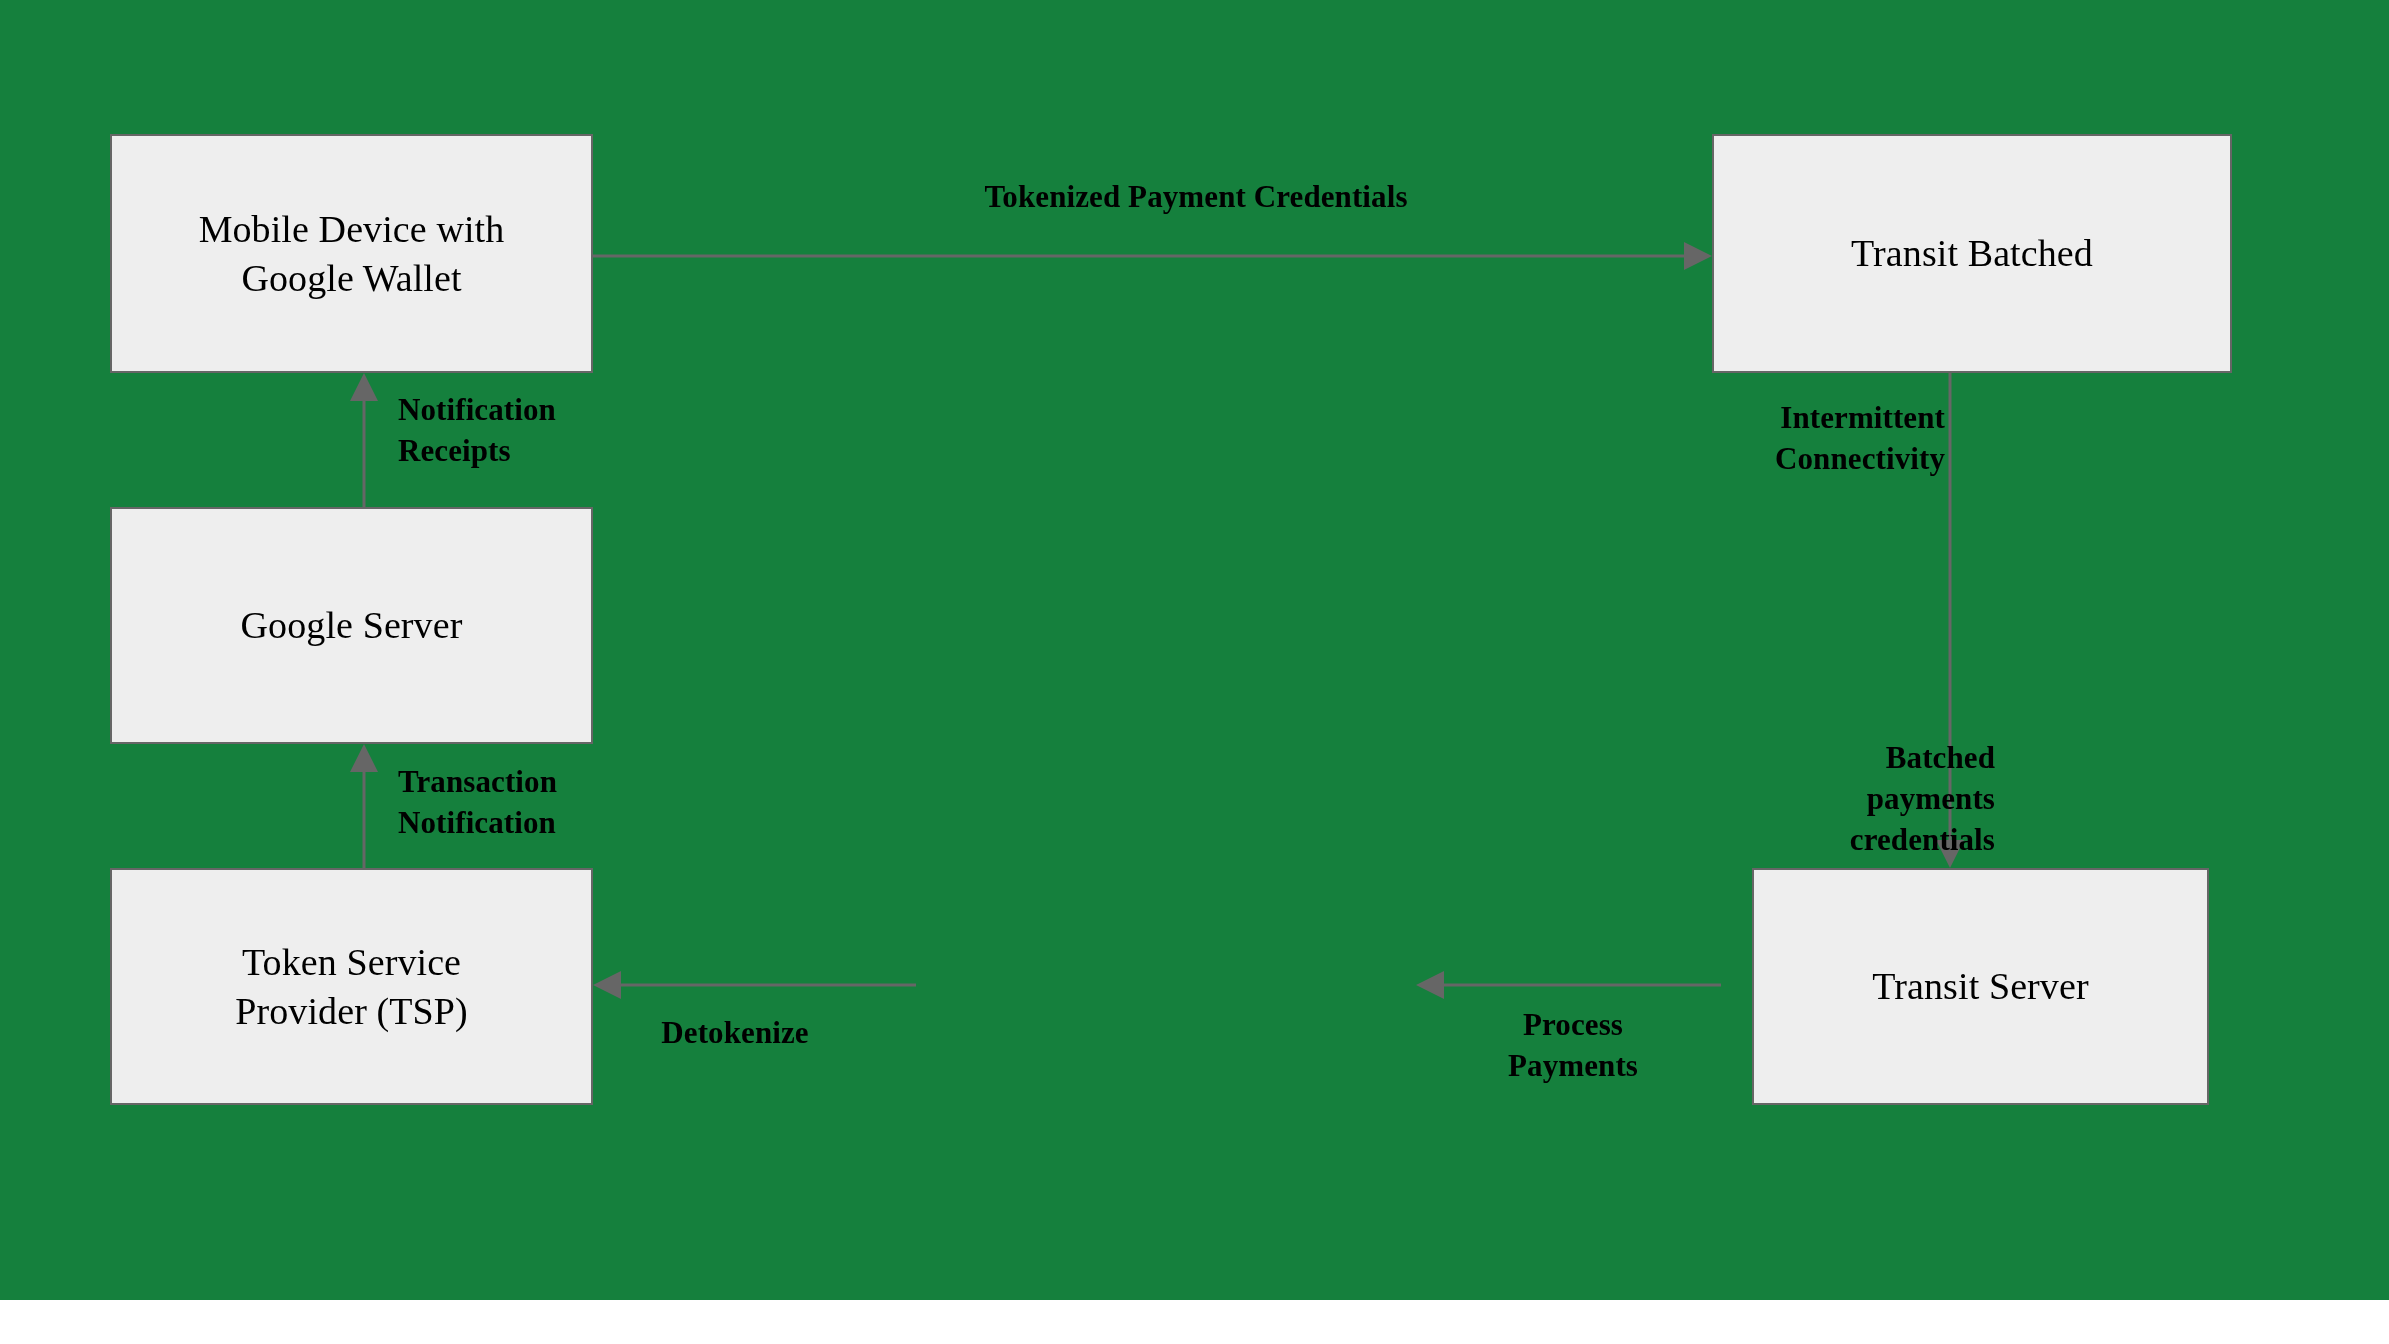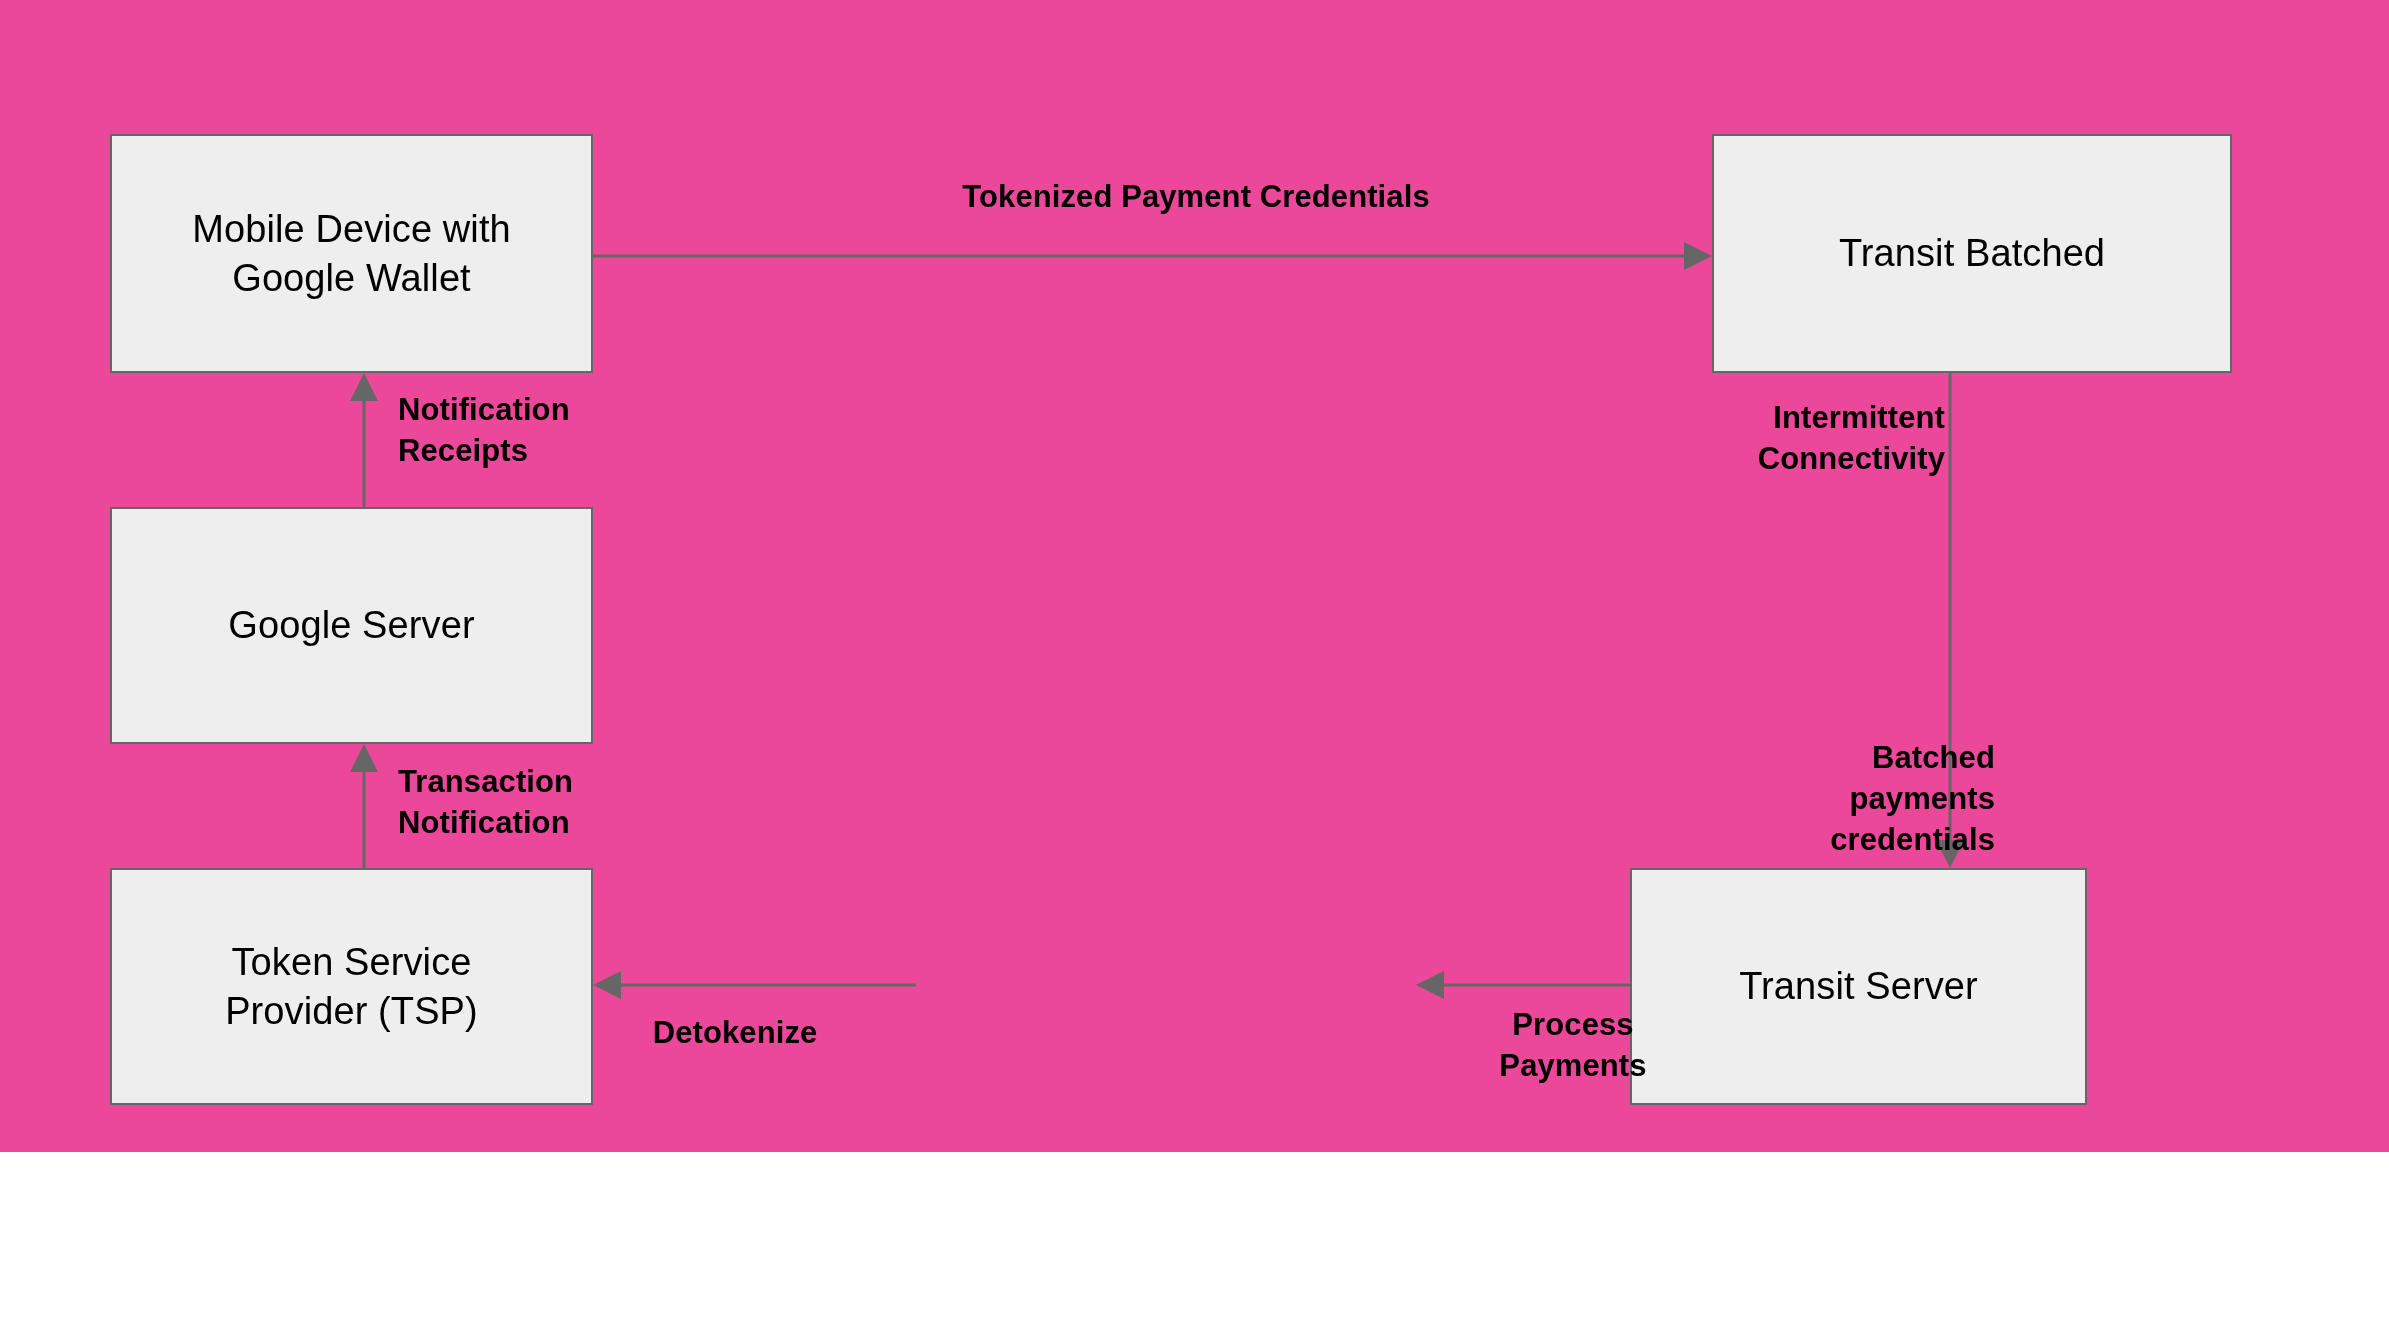--- a/index.html
+++ b/index.html
@@ -8,23 +8,24 @@
     padding: 0;
     background: #ffffff;
   }
   body {
     font-family: "Liberation Sans", sans-serif;
     -webkit-font-smoothing: antialiased;
   }
   #canvas {
     position: relative;
     width: 2389px;
-    height: 1152px;
-    background: #ec4899;
+    height: 1300px;
+    background: #15803d;
     overflow: hidden;
+    font-family: Liberation Serif, serif;
   }
   .node {
     position: absolute;
     box-sizing: border-box;
     background: #eeeeee;
     border: 2px solid #666666;
     display: flex;
     align-items: center;
     justify-content: center;
     text-align: center;
@@ -119,21 +120,21 @@
   <div class="node" style="left:110px; top:868px; width:483px; height:237px;">
     <span class="node-label">Token Service
 Provider (TSP)</span>
   </div>
 
   <div class="node" style="left:110px; top:507px; width:483px; height:237px;">
     <span class="node-label">Google Server</span>
   </div>
 
 
-  <div class="node" style="left:1630px; top:868px; width:457px; height:237px;">
+  <div class="node" style="left:1752px; top:868px; width:457px; height:237px;">
     <span class="node-label">Transit Server</span>
   </div>
 
   <div class="edge-label center" style="left:1196px; top:177px;">Tokenized Payment Credentials</div>
 
   <div class="edge-label right" style="left:1945px; top:398px;">Intermittent
 Connectivity</div>
 
   <div class="edge-label right" style="left:1995px; top:698px;margin-top:40px;">Batched
 payments

